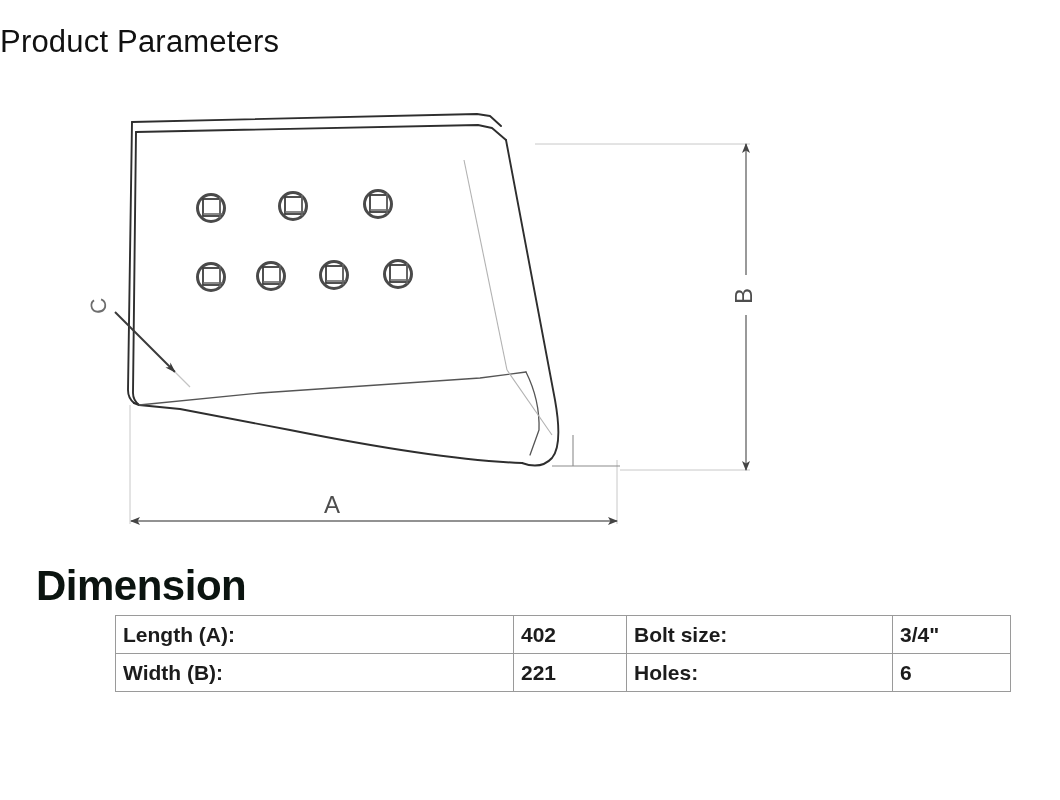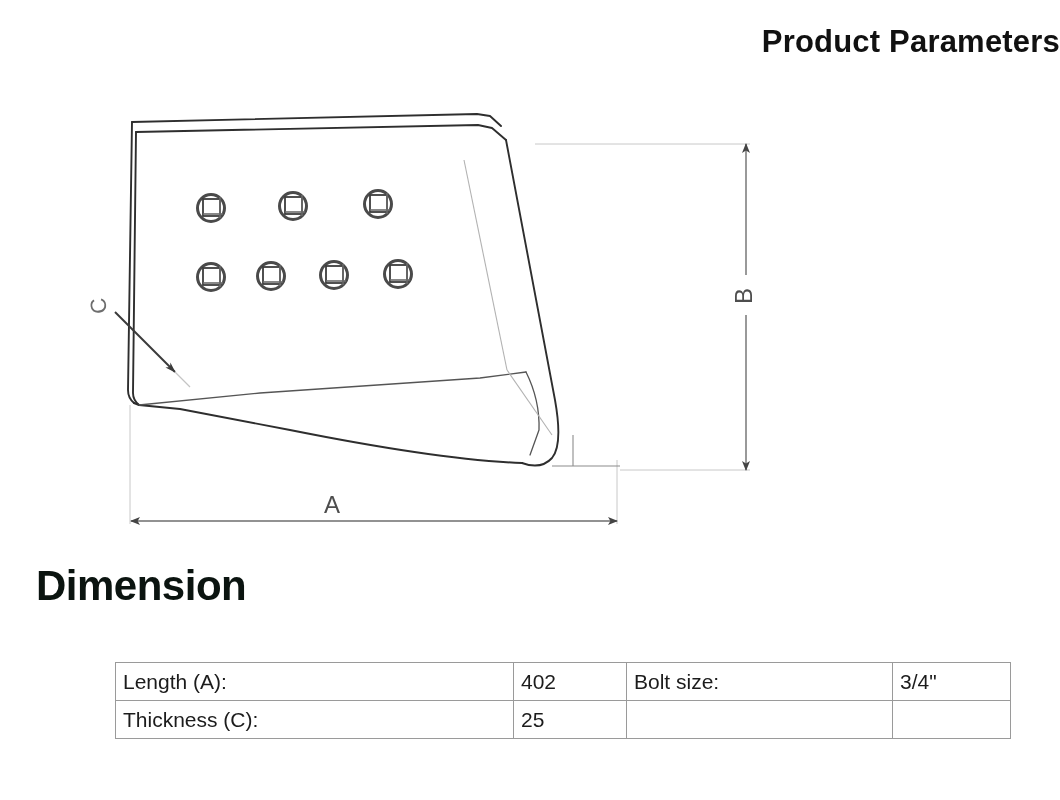--- a/index.html
+++ b/index.html
@@ -15,23 +15,23 @@
     font-family: "Liberation Sans", sans-serif;
     color: #000000;
   }
 
   
   #page-title {
     position: absolute;
     top: 24px;
     left: 0;
     width: 1060px;
-    text-align: right;
+    text-align: left;
     font-size: 31px;
-    font-weight: 700;
+    font-weight: 400;
     letter-spacing: 0.2px;
     color: #111111;
     white-space: nowrap;
   }
 
   
   #drawing-figure {
     position: absolute;
     top: 100px;
     left: 60px;
@@ -51,23 +51,24 @@
     font-weight: 700;
     letter-spacing: -0.5px;
     color: #0b1410;
     line-height: 1.05;
     white-space: nowrap;
   }
 
   
   #spec-table-wrap {
     position: absolute;
-    top: 662px;
+    top: 615px;
     left: 115px;
     width: 863px;
+    font-weight: bold;
   }
   table.spec-table {
     border-collapse: collapse;
     width: 100%;
     table-layout: fixed;
     font-size: 21px;
     color: #1c1c1c;
   }
   table.spec-table td {
     border: 1px solid #9a9a9a;
@@ -217,20 +218,20 @@
 <div id="spec-table-wrap">
   <table class="spec-table">
     <tbody>
       <tr>
         <td class="c-label">Length (A):</td>
         <td class="c-value">402</td>
         <td class="c-label2">Bolt size:</td>
         <td class="c-value2">3/4"</td>
       </tr>
       <tr>
-        <td class="c-label">Thickness (C):</td>
-        <td class="c-value">25</td>
-        <td class="c-label2 cell-empty"></td>
-        <td class="c-value2 cell-empty"></td>
+        <td class="c-label">Width (B):</td>
+        <td class="c-value">221</td>
+        <td class="c-label2">Holes:</td>
+        <td class="c-value2">6</td>
       </tr>
     </tbody>
   </table>
 </div>
 
 </body></html>

